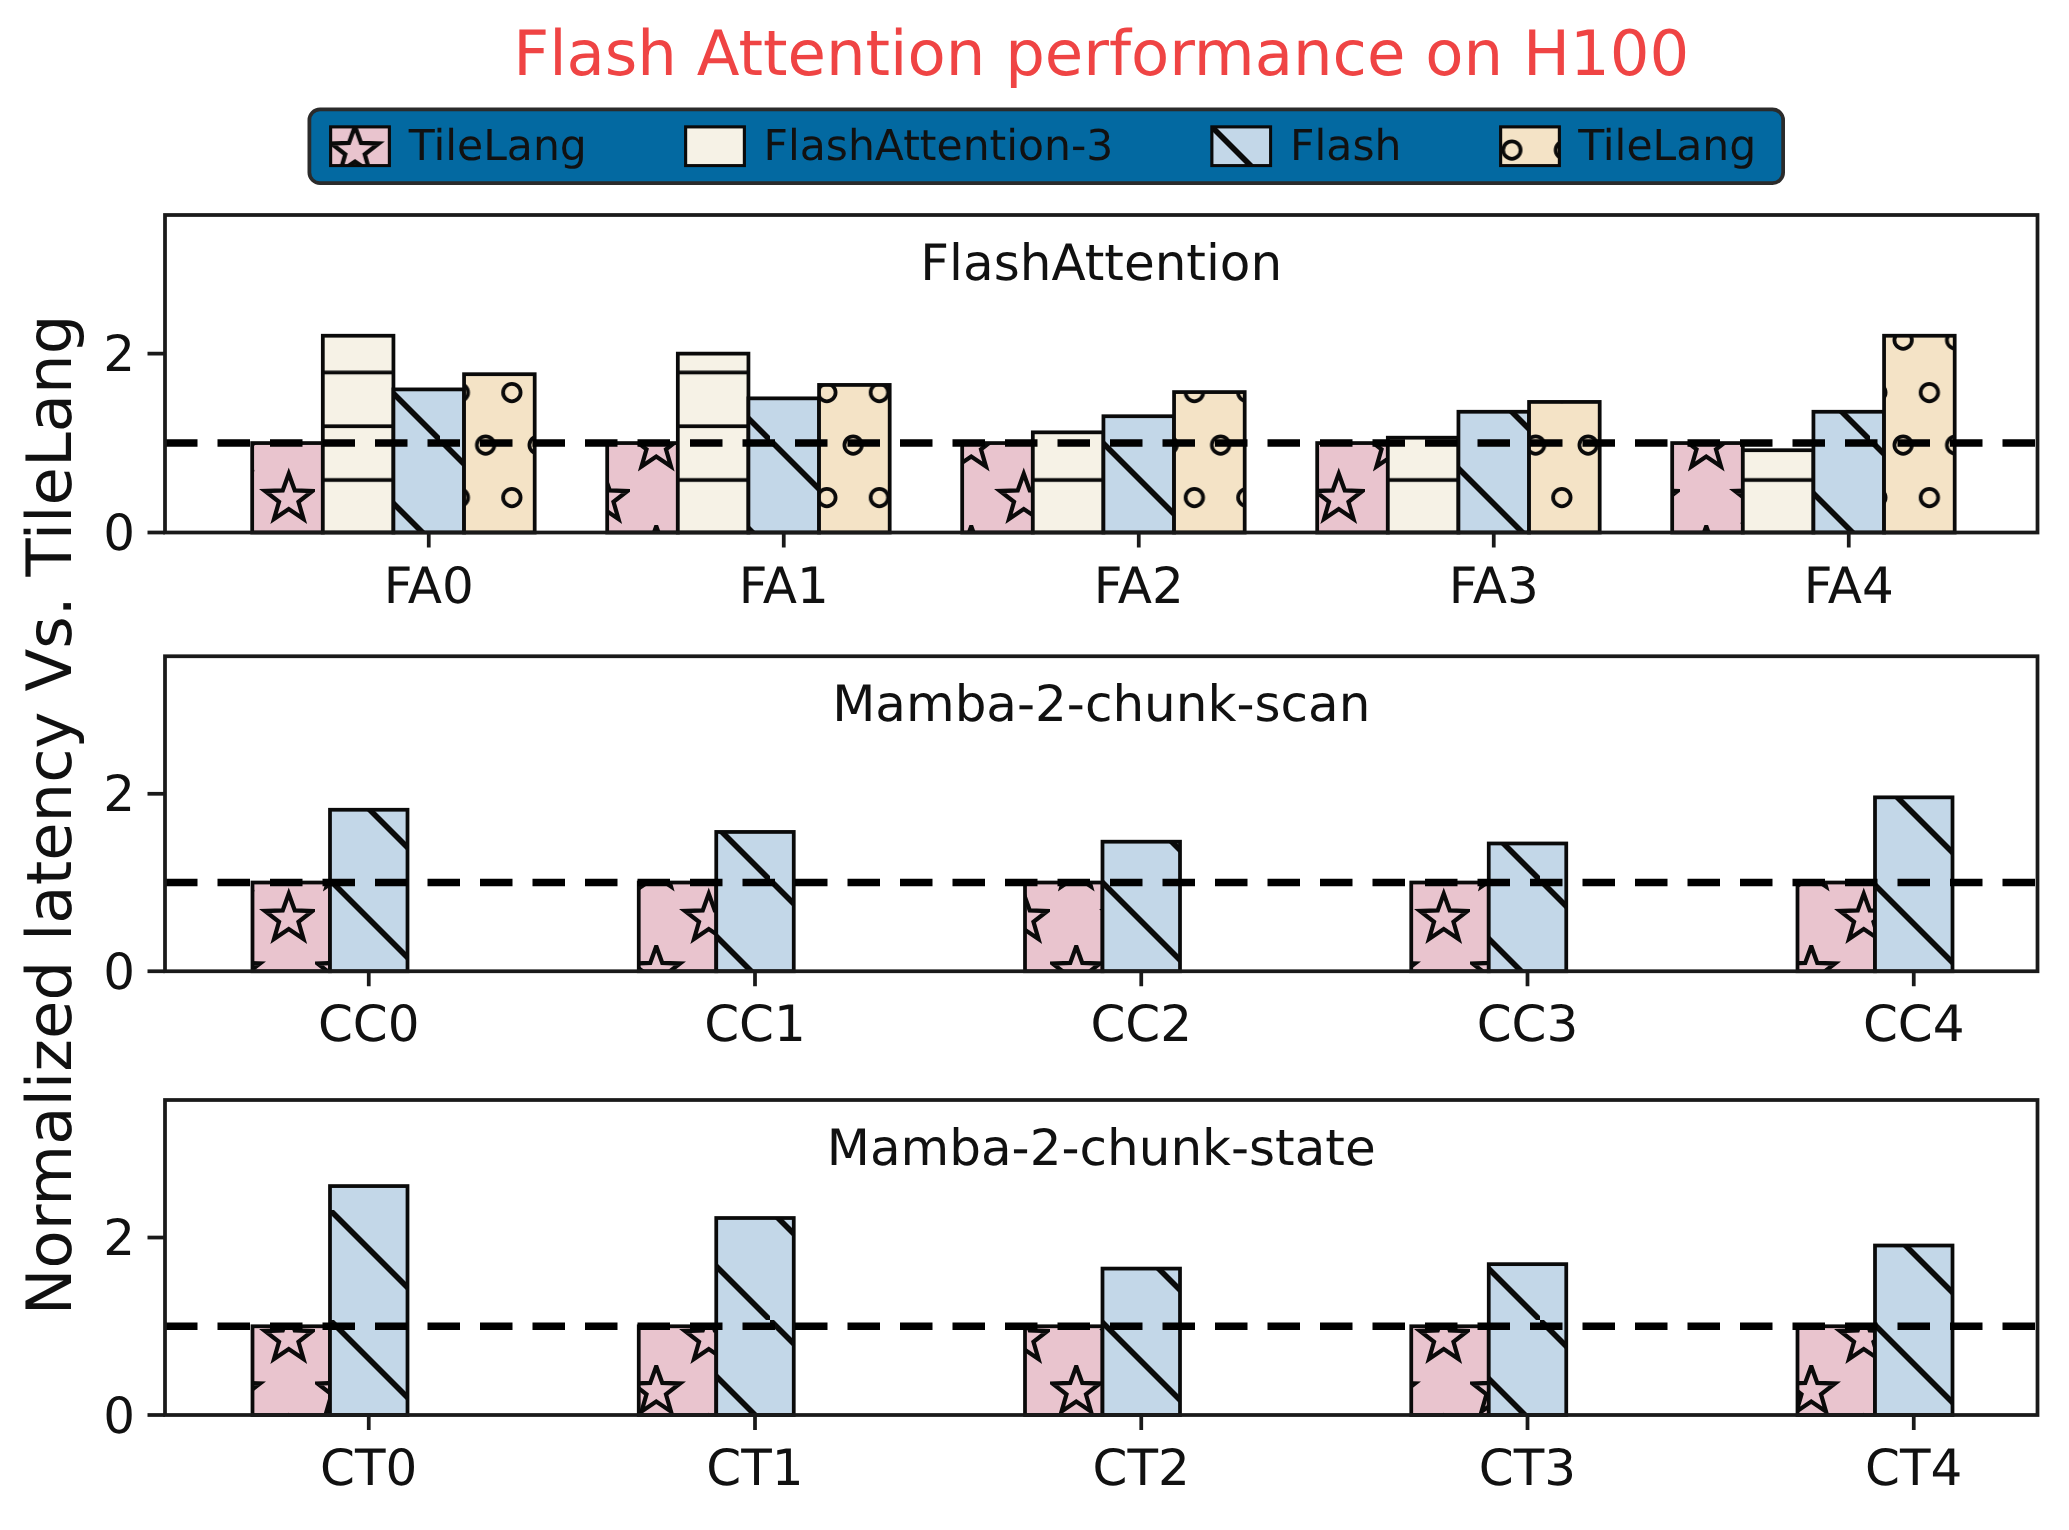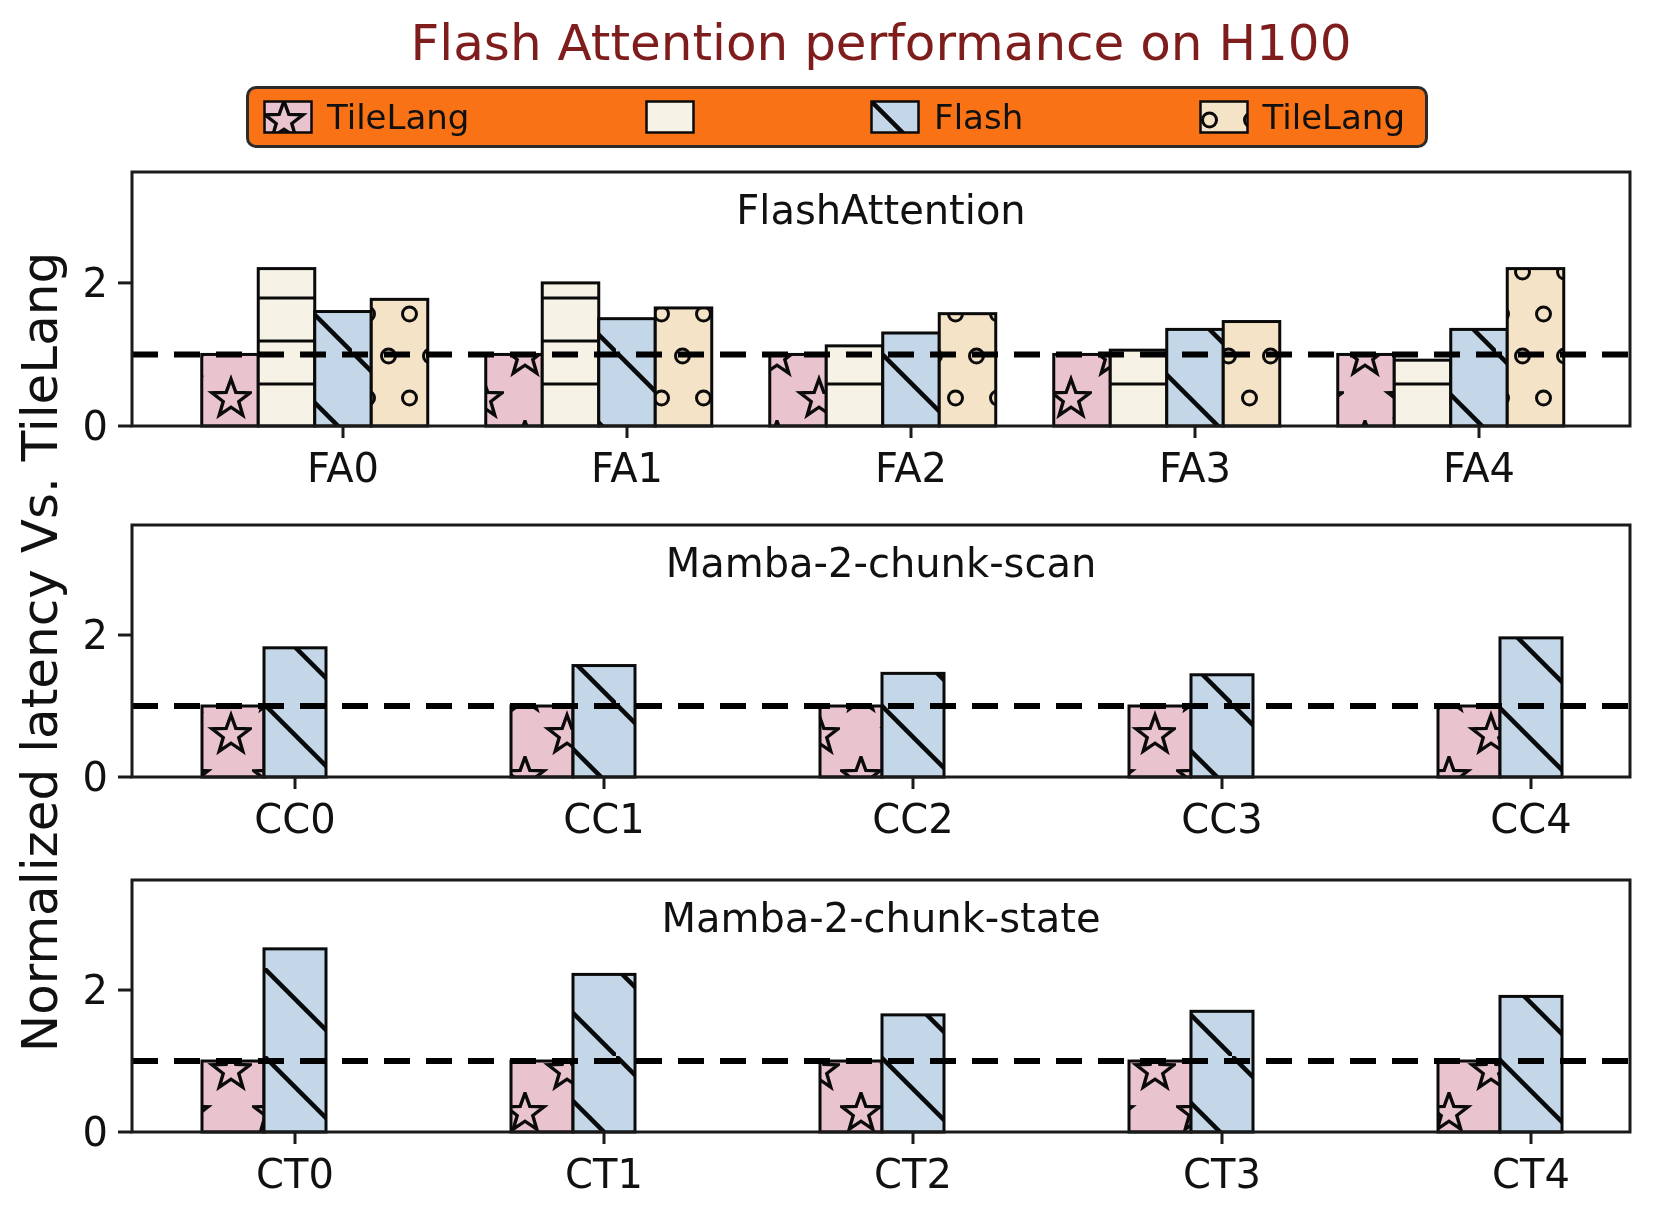--- a/index.html
+++ b/index.html
@@ -1,22 +1,22 @@
 <!DOCTYPE html>
 <html><head>
 <meta charset="utf-8">
 <style>
   html,body{margin:0;padding:0;background:#ffffff;}
   body{width:1655px;height:1224px;position:relative;overflow:hidden;
        font-family:"DejaVu Sans",sans-serif;color:#111;}
   .fig-title{position:absolute;left:132px;width:1498px;top:14px;text-align:center;
-       font-size:50px;color:#7f1d1d;}
+       font-size:50px;color:#ef4444;}
   .y-label{position:absolute;left:40px;top:652px;transform:translate(-50%,-50%) rotate(-90deg);
        white-space:nowrap;font-size:50px;color:#111;}
-  .legend{position:absolute;left:246px;top:86px;width:1182px;height:62px;background:#f97316;
+  .legend{position:absolute;left:246px;top:86px;width:1182px;height:62px;background:#0369a1;
        border:3px solid #2b2b2b;border-radius:10px;box-sizing:border-box;
        display:flex;align-items:center;justify-content:space-between;padding:0 20px 0 14px;}
   .leg-item{display:flex;align-items:center;gap:14px;}
   .leg-item span{font-size:34px;color:#111;line-height:1;}
   #chart{position:absolute;left:0;top:0;}
   #chart text{font-family:"DejaVu Sans",sans-serif;fill:#111;}
 </style>
 </head>
 <body>
 
@@ -29,20 +29,21 @@
         <rect x="1.5" y="1.5" width="47" height="31" fill="#e9c4ce"></rect>
         <rect x="1.5" y="1.5" width="47" height="31" fill="url(#pat-star)" stroke="#0a0a0a" stroke-width="2.5"></rect>
       </svg>
       <span>TileLang</span>
     </div>
     <div class="leg-item">
       <svg width="50" height="34">
         <rect x="1.5" y="1.5" width="47" height="31" fill="#f6f2e6"></rect>
         <rect x="1.5" y="1.5" width="47" height="31" fill="url(#pat-hline)" stroke="#0a0a0a" stroke-width="2.5"></rect>
       </svg>
+      <span>FlashAttention-3</span>
     </div>
     <div class="leg-item">
       <svg width="50" height="34">
         <rect x="1.5" y="1.5" width="47" height="31" fill="#c3d7e8"></rect>
         <rect x="1.5" y="1.5" width="47" height="31" fill="url(#pat-diag)" stroke="#0a0a0a" stroke-width="2.5"></rect>
       </svg>
       <span>Flash</span>
     </div>
     <div class="leg-item">
       <svg width="50" height="34">

